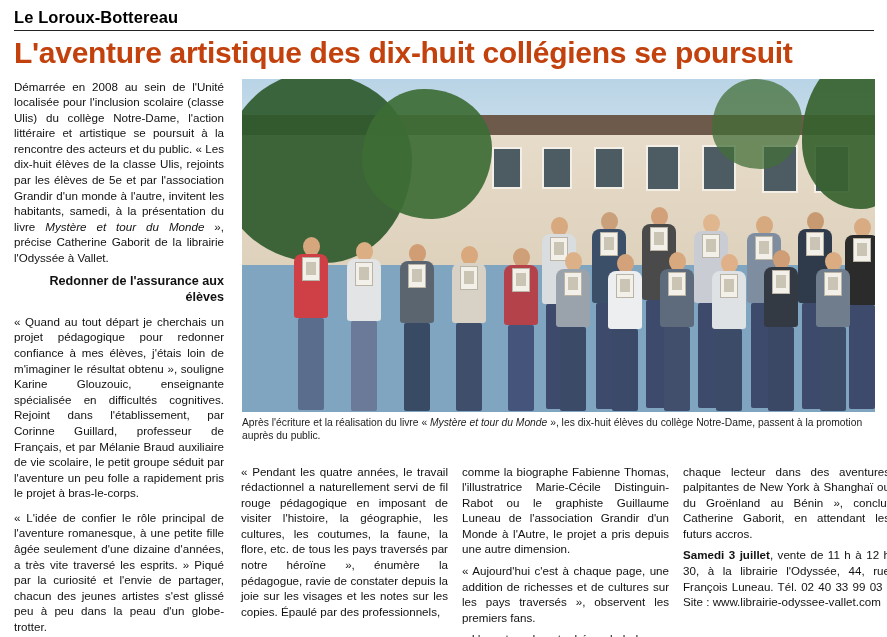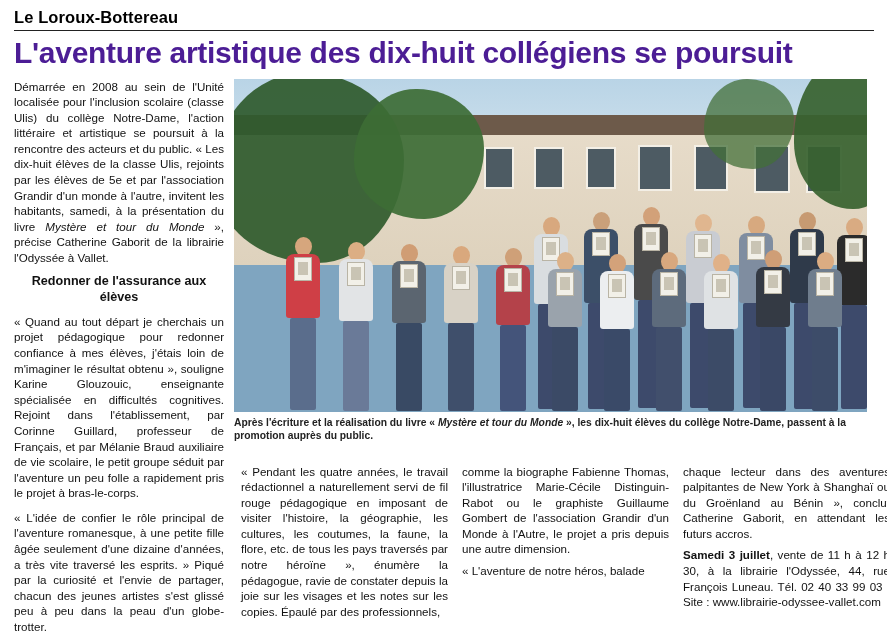--- a/index.html
+++ b/index.html
@@ -31,21 +31,21 @@
   }
   .kicker-rule {
     border: 0;
     border-top: 1px solid #222;
     margin: 0 0 6px 0;
     width: 860px;
   }
   .headline {
     font-size: 30px;
     font-weight: bold;
-    color: #4c1d95;
+    color: #c2410c;
     letter-spacing: -0.3px;
     line-height: 1.05;
     margin: 2px 0 10px 0;
   }
   .body-area {
     position: relative;
     width: 860px;
   }
   .lead-col {
     position: absolute;
@@ -59,34 +59,33 @@
   }
   .lead-col p {
     margin: 0 0 0 0;
     text-indent: 0;
   }
   .lead-col .sub {
     font-weight: bold;
     font-size: 12.6px;
     line-height: 1.25;
     margin: 9px 0 8px 0;
-    text-align: center;
+    text-align: right;
   }
   .lead-col .para-gap {
     margin-top: 9px;
   }
   em {
     font-style: italic;
   }
   .photo-block {
     position: absolute;
-    left: 220px;
+    left: 228px;
     top: 0;
     width: 633px;
-    font-weight: bold;
   }
   .photo {
     position: relative;
     width: 633px;
     height: 333px;
     overflow: hidden;
     background: #7fa5c0;
   }
   .caption {
     font-size: 10.3px;
@@ -354,21 +353,22 @@
         </div>
       </div>
       <div class="caption"><span>Après l'écriture et la réalisation du livre « </span><em>Mystère et tour du Monde</em><span> », les dix-huit élèves du collège Notre-Dame, passent à la promotion auprès du public.</span></div>
     </div>
 
     <div class="columns">
       <div class="col">
         <p>« Pendant les quatre années, le travail rédactionnel a naturellement servi de fil rouge pédagogique en imposant de visiter l'histoire, la géographie, les cultures, les coutumes, la faune, la flore, etc. de tous les pays traversés par notre héroïne », énumère la pédagogue, ravie de constater depuis la joie sur les visages et les notes sur les copies. Épaulé par des professionnels,</p>
       </div>
       <div class="col">
-        <p>comme la biographe Fabienne Thomas, l'illustratrice Marie-Cécile Distinguin-Rabot ou le graphiste Guillaume Gombert de l'association Grandir d'un Monde à l'Autre, le projet a pris depuis une autre dimension.</p>
+        <p>comme la biographe Fabienne Thomas, l'illustratrice Marie-Cécile Distinguin-Rabot ou le graphiste Guillaume Luneau de l'association Grandir d'un Monde à l'Autre, le projet a pris depuis une autre dimension.</p>
+        <p>« Aujourd'hui c'est à chaque page, une addition de richesses et de cultures sur les pays traversés », observent les premiers fans.</p>
         <p>« L'aventure de notre héros, balade</p>
       </div>
       <div class="col">
         <p>chaque lecteur dans des aventures palpitantes de New York à Shanghaï ou du Groënland au Bénin », conclut Catherine Gaborit, en attendant les futurs accros.</p>
         <p><span class="bold-lead">Samedi 3 juillet</span><span>, vente de 11 h à 12 h 30, à la librairie l'Odyssée, 44, rue François Luneau. Tél. 02 40 33 99 03 ; Site : www.librairie-odyssee-vallet.com</span></p>
       </div>
     </div>
 
   </div>
 </div>

